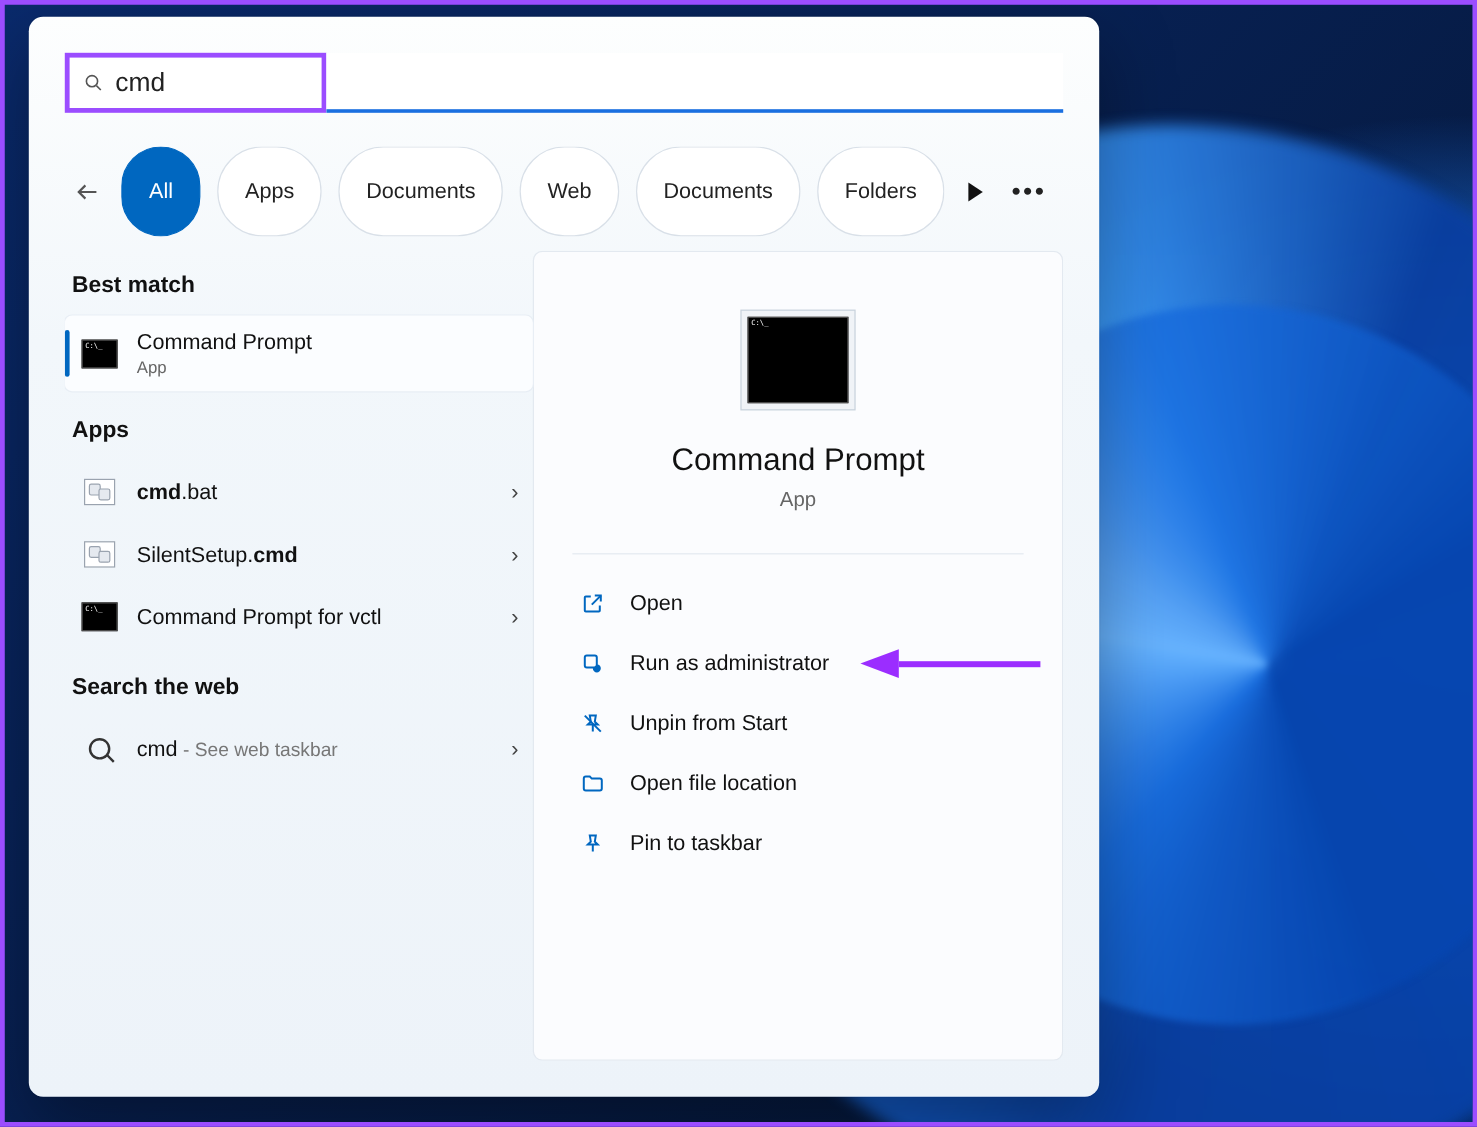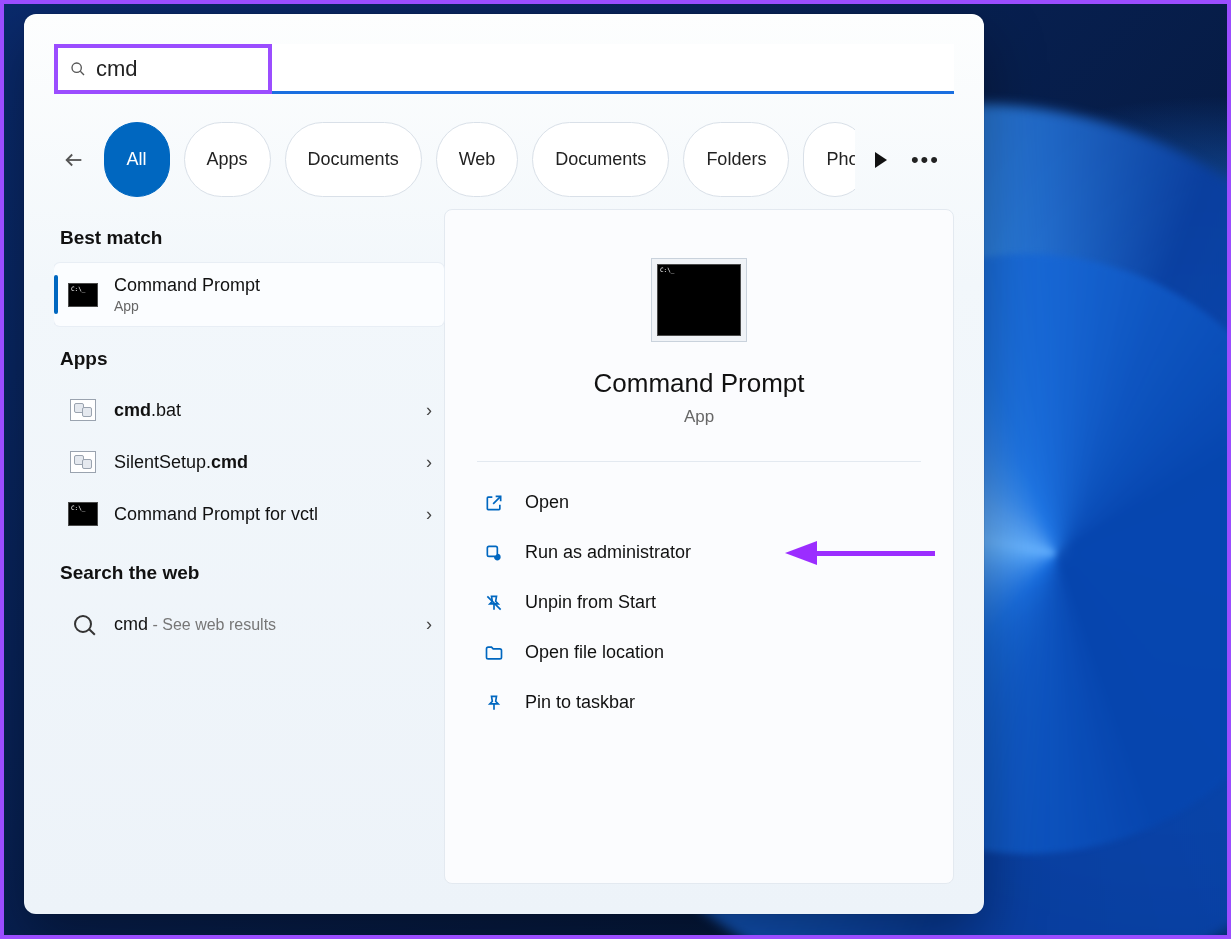--- a/index.html
+++ b/index.html
@@ -27,21 +27,21 @@
   }
   .wallpaper::after {
     width: 600px; height: 600px; right: -100px; top: 250px;
     filter: blur(3px); opacity: 0.85;
     background: conic-gradient(from 160deg at 55% 50%, #0646b0 0deg, #1a6fe0 60deg, #6bb5ff 120deg, #1a6fe0 180deg, #0646b0 260deg, #0646b0 360deg);
   }
 
   .start-panel {
     position: absolute;
     left: 20px; top: 10px;
-    width: 960px; height: 900px;
+    width: 892px; height: 900px;
     border-radius: 12px;
     background: linear-gradient(180deg, #fdfefe 0%, #f2f7fb 30%, #edf3f9 100%);
     box-shadow: 0 25px 60px rgba(0,0,0,.35), 0 0 0 1px rgba(0,0,0,.06);
     padding: 30px 30px 30px 30px;
     display: flex; flex-direction: column;
   }
 
   .search-row { display: flex; align-items: stretch; margin-bottom: 28px; }
   .search-box-highlight {
     border: 4px solid #9b4dff;
@@ -218,21 +218,21 @@
         <div class="chevron">›</div>
       </div>
 
       <div class="section-header" style="margin-top:22px">Search the web</div>
 
       <div class="result-item">
         <div class="result-icon">
             <div class="web-search-icon"></div>
           </div>
         <div class="result-text">
-            <div class="result-title"><span>cmd</span><span class="web-sub"> - See web results</span></div>
+            <div class="result-title"><span>cmd</span><span class="web-sub"> - See web taskbar</span></div>
           </div>
         <div class="chevron">›</div>
       </div>
 
     </div>
 
     <div class="preview-col">
       <div class="preview-icon-wrap">
           <div class="cmd-icon"></div>
         </div>

